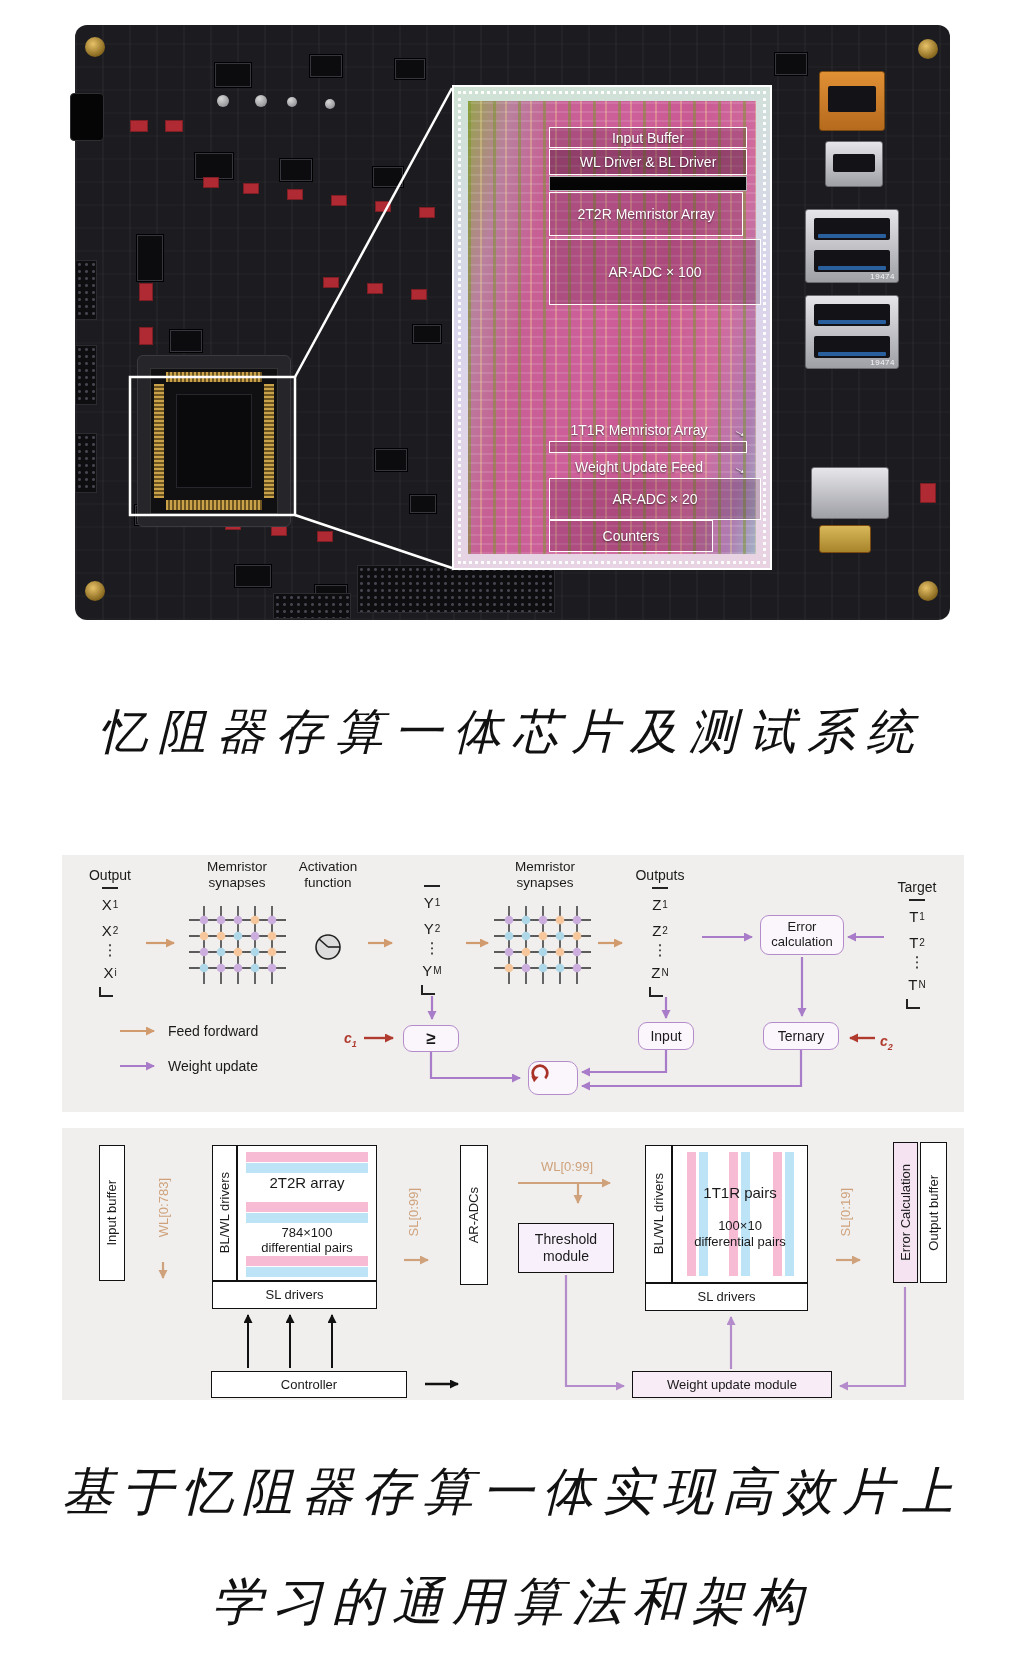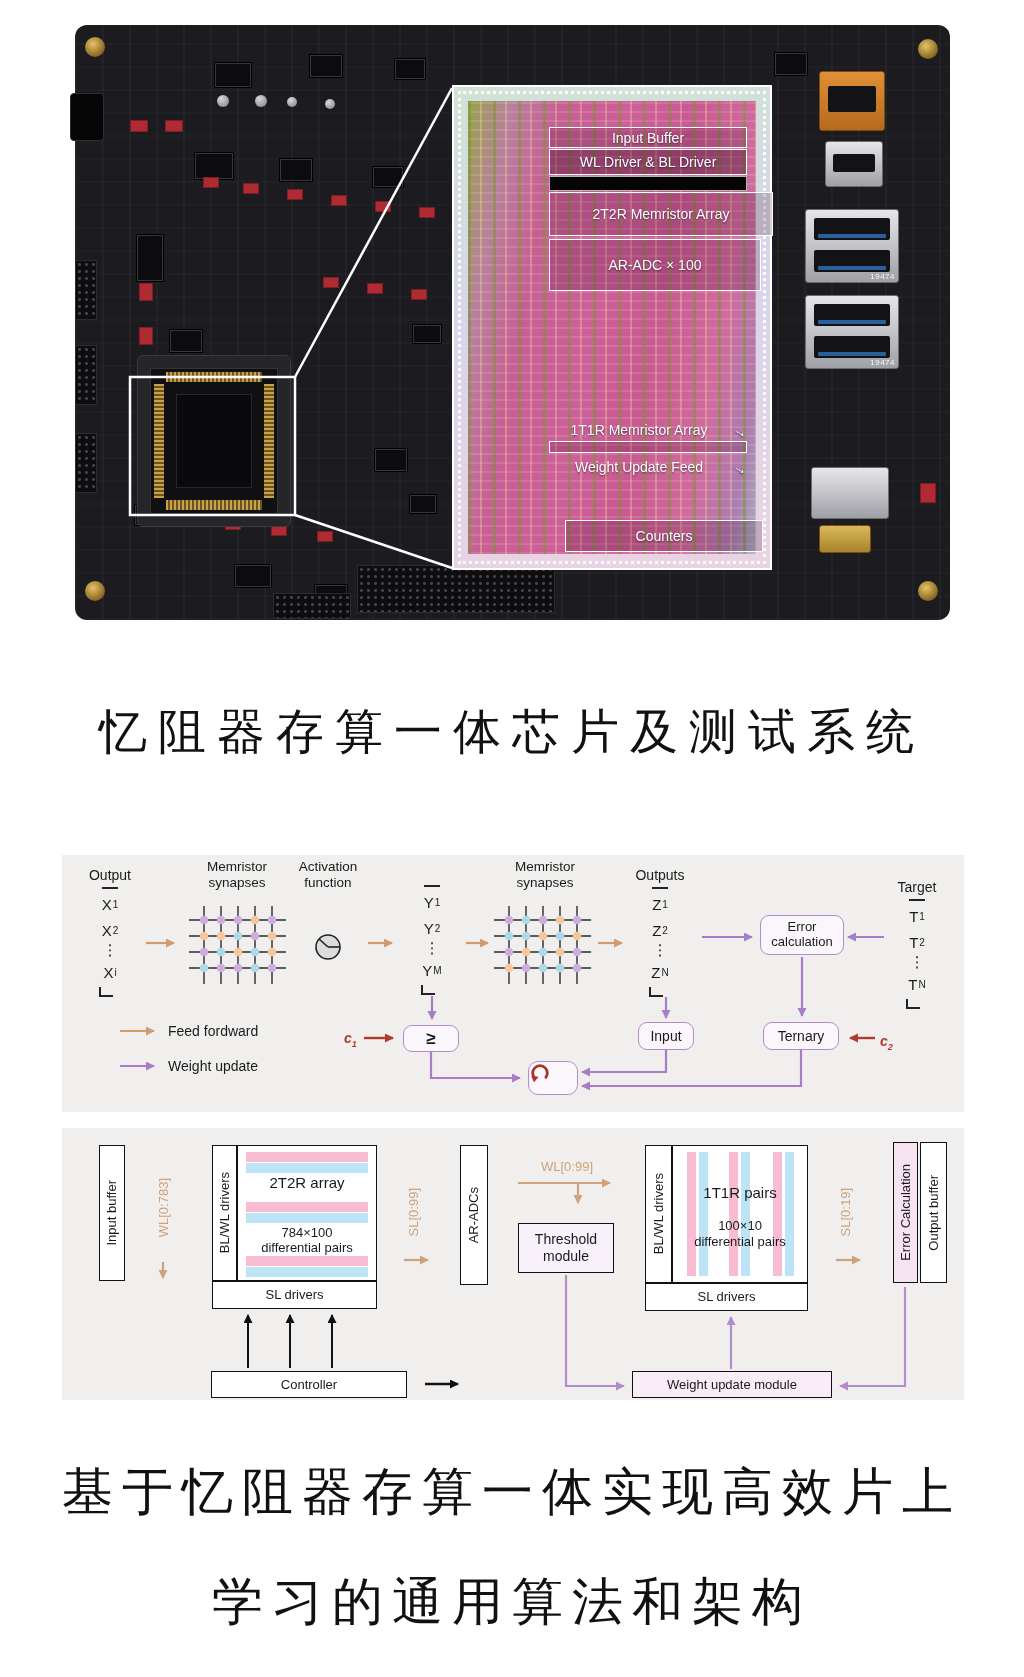--- a/index.html
+++ b/index.html
@@ -49,21 +49,21 @@
                   linear-gradient(100deg,#96a24b 0%,#b9809d 12%,#c75f94 25%,#cd5f9a 45%,#c95992 62%,#d06b9e 80%,#ae7bb0 92%,#a3b2c6 100%);}
   .die-box{position:absolute;border:1.5px solid #fff;color:#fff;display:flex;align-items:center;justify-content:center;
        font-size:14px;background:rgba(60,10,40,.2);text-shadow:0 1px 2px rgba(0,0,0,.55);box-sizing:border-box;text-align:center;}
   .die-label{position:absolute;color:#fff;font-size:14px;text-shadow:0 1px 2px rgba(0,0,0,.6);
        display:flex;align-items:center;justify-content:center;text-align:center;}
   .die-bar{position:absolute;background:#050505;border:1px solid rgba(255,255,255,.7);box-sizing:border-box;}
   .curve-arrow{position:absolute;color:#fff;font-weight:bold;transform:rotate(28deg);font-size:14px;text-shadow:0 1px 2px #000;}
 
   
   .cn-title{position:absolute;left:0;width:1024px;text-align:center;color:#111;
-       font-family:"Liberation Serif",serif;}
+       font-family:"Liberation Serif",serif;font-style:italic;}
   #title1{top:700px;font-size:48px;letter-spacing:11px;}
   #cap1{top:1458px;font-size:51px;letter-spacing:9px;}
   #cap2{top:1568px;font-size:51px;letter-spacing:9px;}
 
   
   .panel{position:absolute;left:62px;width:902px;background:#f0efed;}
   #panel-nn{top:855px;height:257px;}
   #panel-arch{top:1128px;height:272px;}
   .panel svg{position:absolute;left:0;top:0;pointer-events:none;}
 
@@ -193,29 +193,30 @@
     </svg>
 
 
     <div id="die">
       <div class="pads"></div>
       <div class="core"></div>
 
       <div class="die-box" style="left:95px;top:40px;width:198px;height:21px">Input Buffer</div>
       <div class="die-box" style="left:95px;top:62px;width:198px;height:26px;background:rgba(40,5,25,.35)">WL Driver &amp; BL Driver</div>
       <div class="die-bar" style="left:95px;top:89px;width:198px;height:15px"></div>
-      <div class="die-box" style="left:95px;top:105px;width:224px;height:44px">2T2R Memristor Array</div>
-      <div class="die-box" style="left:95px;top:152px;width:212px;height:52px">AR-ADC × 100</div>
+      <div class="die-box" style="left:95px;top:105px;width:194px;height:44px">2T2R Memristor Array</div>
+      <div class="die-box" style="left:95px;top:152px;width:212px;height:66px">AR-ADC × 100</div>
 
       <div class="die-label" style="left:95px;top:334px;width:180px;height:18px">1T1R Memristor Array</div>
       <span class="curve-arrow" style="left:280px;top:336px">→</span>
       <div class="die-box" style="left:95px;top:354px;width:198px;height:12px"></div>
       <div class="die-label" style="left:95px;top:371px;width:180px;height:18px">Weight Update Feed</div>
       <span class="curve-arrow" style="left:280px;top:373px">→</span>
-      <div class="die-box" style="left:111px;top:433px;width:198px;height:32px">Counters</div>
+      <div class="die-box" style="left:95px;top:391px;width:212px;height:42px">AR-ADC × 20</div>
+      <div class="die-box" style="left:95px;top:433px;width:164px;height:32px">Counters</div>
     </div>
   </div>
 
   <div id="title1" class="cn-title">忆阻器存算一体芯片及测试系统</div>
 
   <div id="panel-nn" class="panel">
     <svg width="902" height="257">
       <defs>
         <marker id="mtan" markerUnits="userSpaceOnUse" markerWidth="10" markerHeight="10" refX="8" refY="4.5" orient="auto">
             <path d="M0,0 L9,4.5 L0,9 z" fill="#d19b6e"></path>

